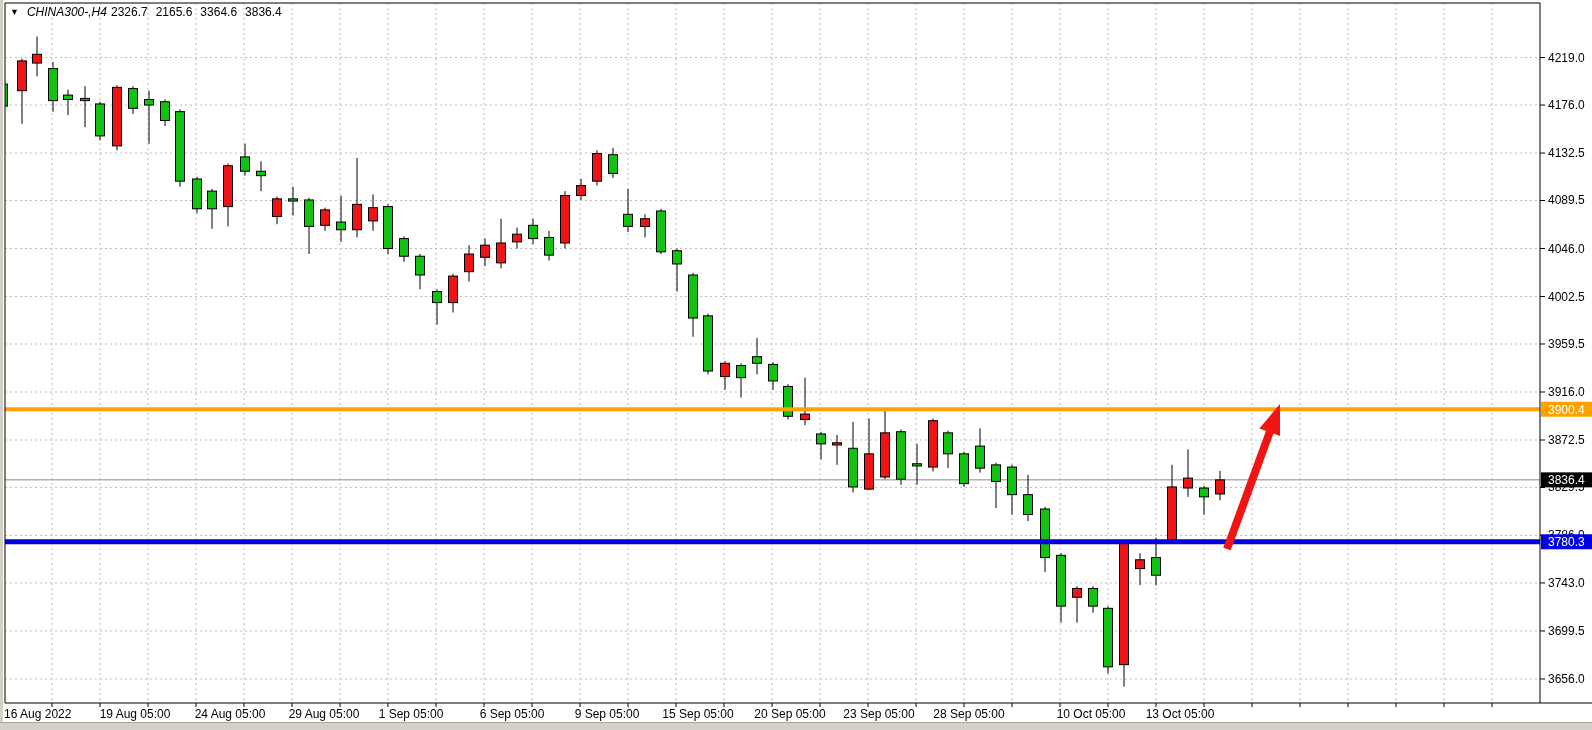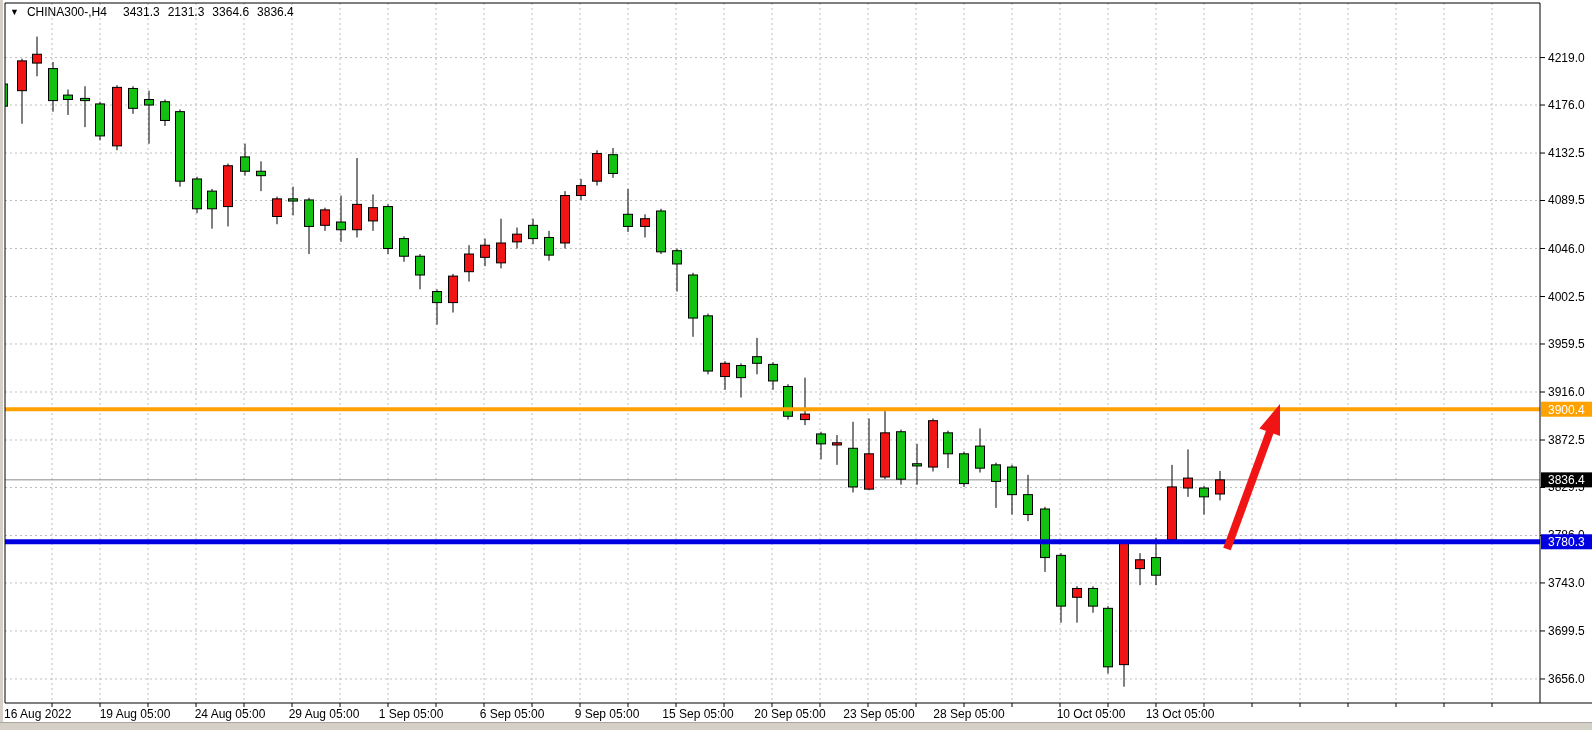--- a/index.html
+++ b/index.html
@@ -3,21 +3,21 @@
 <meta charset="utf-8">
 <style>
   html,body{margin:0;padding:0;}
   body{width:1592px;height:730px;overflow:hidden;background:#ffffff;font-family:"Liberation Sans",sans-serif;}
   #stage{position:relative;width:1592px;height:730px;background:#ffffff;}
   #left-strip{position:absolute;left:0;top:0;width:3px;height:730px;background:#d4d0c8;}
   #bottom-strip{position:absolute;left:0;top:722px;width:1592px;height:8px;background:#d4d0c8;border-top:1px solid #aaa69e;}
   #chart-svg{position:absolute;left:0;top:0;}
   #header{position:absolute;left:10px;top:5px;display:flex;align-items:center;font-size:12px;color:#000;white-space:nowrap;}
   #header .tri{font-size:9px;margin-right:8px;line-height:12px;}
-  #header .sym{margin-right:16px;}
+  #header .sym{margin-right:4px;font-style:italic;}
   #header .val{margin-right:8px;}
   text{font-family:"Liberation Sans",sans-serif;}
 </style>
 </head>
 <body>
 
 <div id="stage">
   <div id="left-strip"></div>
   <svg id="chart-svg" width="1592" height="730">
       <defs>
@@ -311,18 +311,18 @@
       <text x="1548" y="413.7185430463575" font-size="12" fill="#ffffff">3900.4</text>
       <rect x="1541" y="472.35871964679905" width="51" height="15" fill="#000000"></rect>
       <text x="1548" y="484.35871964679905" font-size="12" fill="#ffffff">3836.4</text>
       <rect x="1541" y="534.2792494481234" width="51" height="15" fill="#0000e0"></rect>
       <text x="1548" y="546.2792494481234" font-size="12" fill="#ffffff">3780.3</text>
     </svg>
   <div id="bottom-strip"></div>
   <div id="header">
     <span class="tri">▼</span>
     <span class="sym">CHINA300-,H4</span>
-    <span class="val">3431.3</span>
-    <span class="val">2131.3</span>
+    <span class="val">2326.7</span>
+    <span class="val">2165.6</span>
     <span class="val">3364.6</span>
     <span class="val">3836.4</span>
   </div>
 </div>
 
 </body></html>

